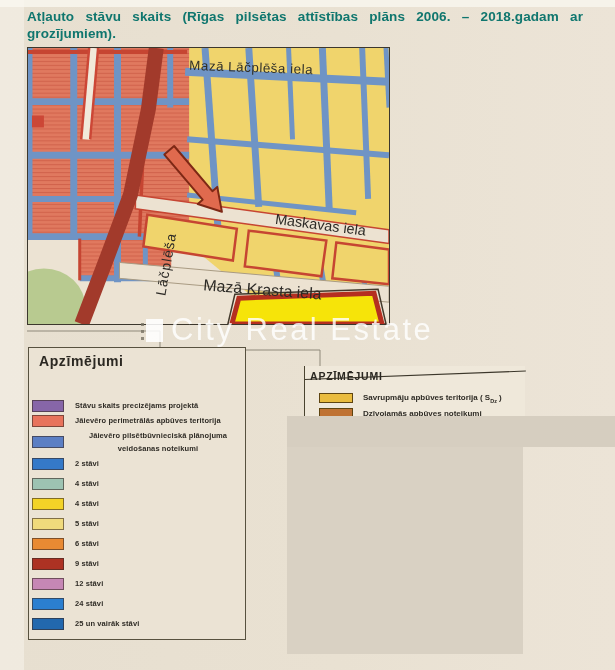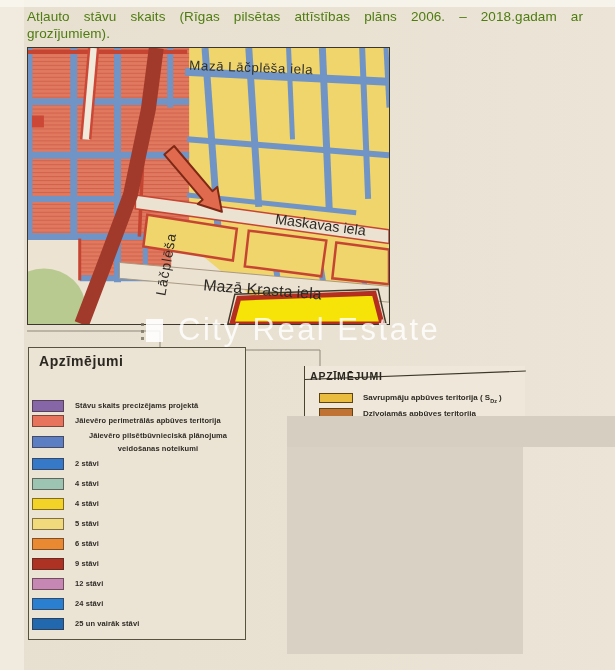--- a/index.html
+++ b/index.html
@@ -7,35 +7,35 @@
   body {
     font-family:"Liberation Sans", sans-serif;
     background:linear-gradient(90deg,#e7dfd0 0%,#e9e1d2 55%,#ece4d7 100%);
     position:relative; overflow:hidden; color:#2f2c26;
   }
   .top-strip { position:absolute; left:0; top:0; width:615px; height:7px; background:#f6f3ea; }
   .left-strip { position:absolute; left:0; top:0; width:24px; height:670px; background:rgba(250,248,242,.45); }
 
   .doc-title {
     position:absolute; left:27px; top:8px; width:556px;
-    font-size:13.5px; font-weight:400; line-height:17px;
-    text-align:justify; color:#4d7c0f; word-spacing:2px; letter-spacing:.1px;
+    font-size:13.5px; font-weight:700; line-height:17px;
+    text-align:justify; color:#0f766e; word-spacing:2px; letter-spacing:.1px;
   }
 
   .map-wrap {
     position:absolute; left:27px; top:47px; width:363px; height:278px;
     border:1.5px solid #3c372d; background:#ece3d3;
   }
   .map-wrap svg { display:block; width:100%; height:100%; }
 
   .step-lines { position:absolute; left:0; top:324px; width:615px; height:60px; pointer-events:none; }
 
   .watermark {
     position:absolute; left:146px; top:312px; height:36px;
-    display:flex; align-items:center; gap:15px; pointer-events:none;text-align:right;
+    display:flex; align-items:center; gap:8px; pointer-events:none;text-align:right;
   }
   .wm-logo {
     width:17px; height:23px; background:rgba(255,255,255,.88);
     position:relative; display:inline-block;
   }
   .wm-logo::before {
     content:""; position:absolute; left:-5px; top:4px; width:3px; height:3px;
     background:rgba(120,115,100,.8); box-shadow:0 7px 0 rgba(120,115,100,.8), 0 14px 0 rgba(120,115,100,.8);
   }
   .wm-text {
@@ -240,18 +240,18 @@
 
 <div class="legend-right">
   <div class="slant-line"></div>
   <div class="lg-title2">APZĪMĒJUMI</div>
   <div class="lr-row lr-row1">
     <span class="swatch2" id="lr-swatch-0" style="background: rgb(233, 187, 62);"></span>
     <span class="lr-label"><span>Savrupmāju apbūves teritorija ( S</span><span class="lr-sub">Dz</span><span> )</span></span>
   </div>
   <div class="lr-row lr-row2">
     <span class="swatch2" id="lr-swatch-1" style="background: rgb(191, 114, 51);"></span>
-    <span class="lr-label">Dzīvojamās apbūves teritorija</span>
+    <span class="lr-label">Dzīvojamās apbūves noteikumi</span>
   </div>
 </div>
 
 <div class="overlay-band"></div>
 <div class="overlay-rect"></div>
 
 </body></html>

